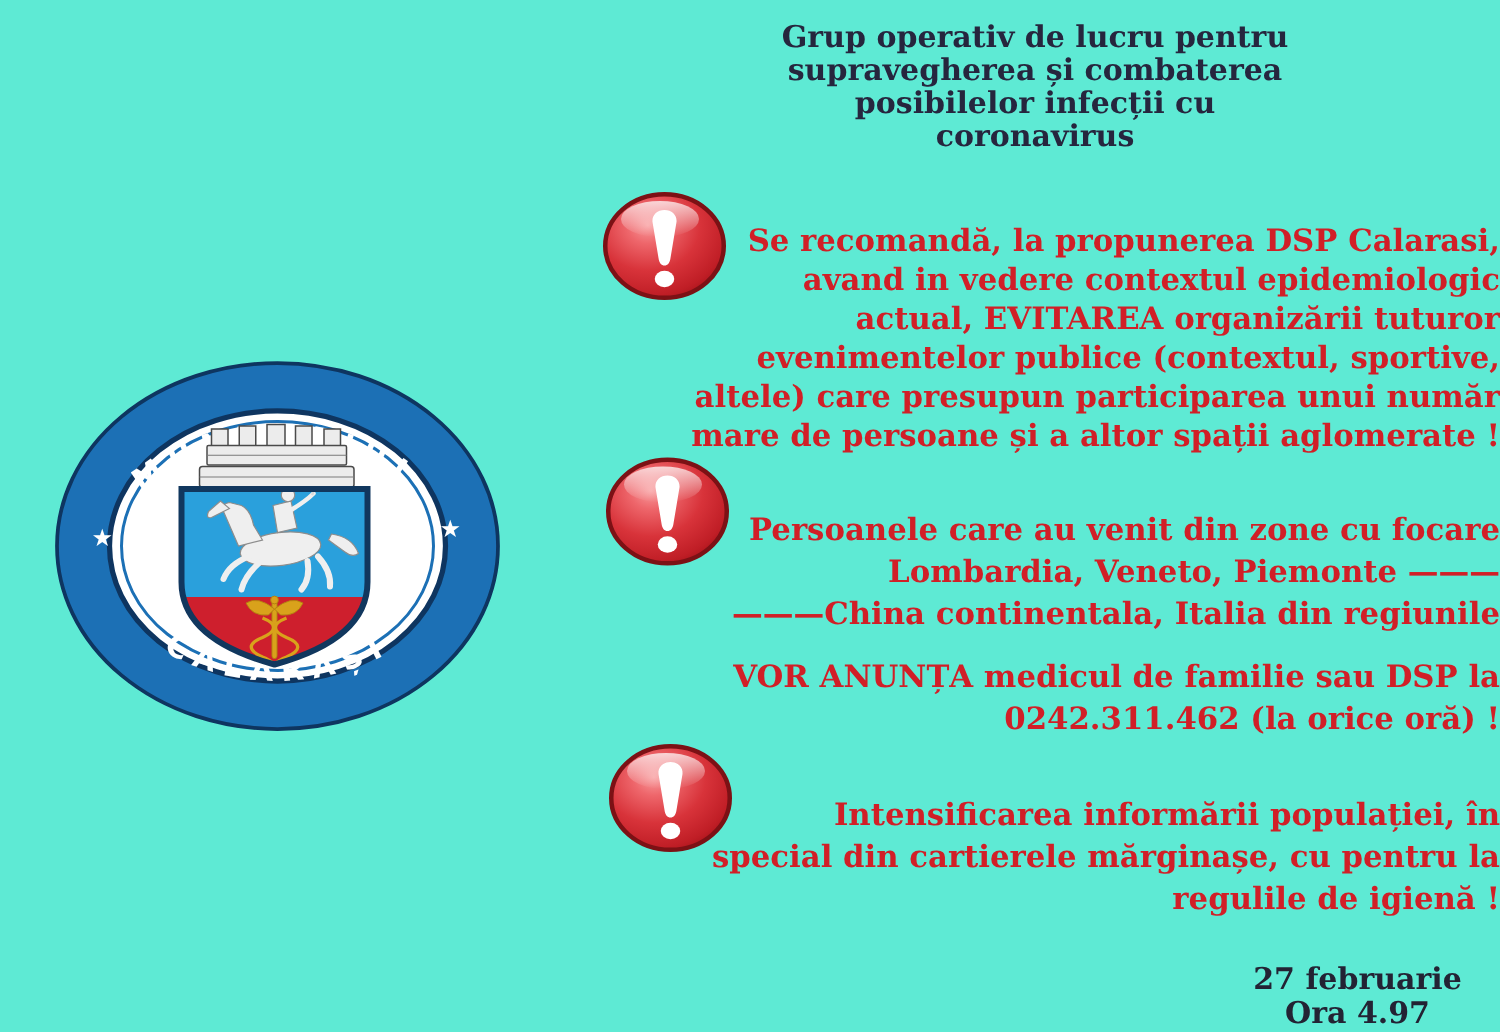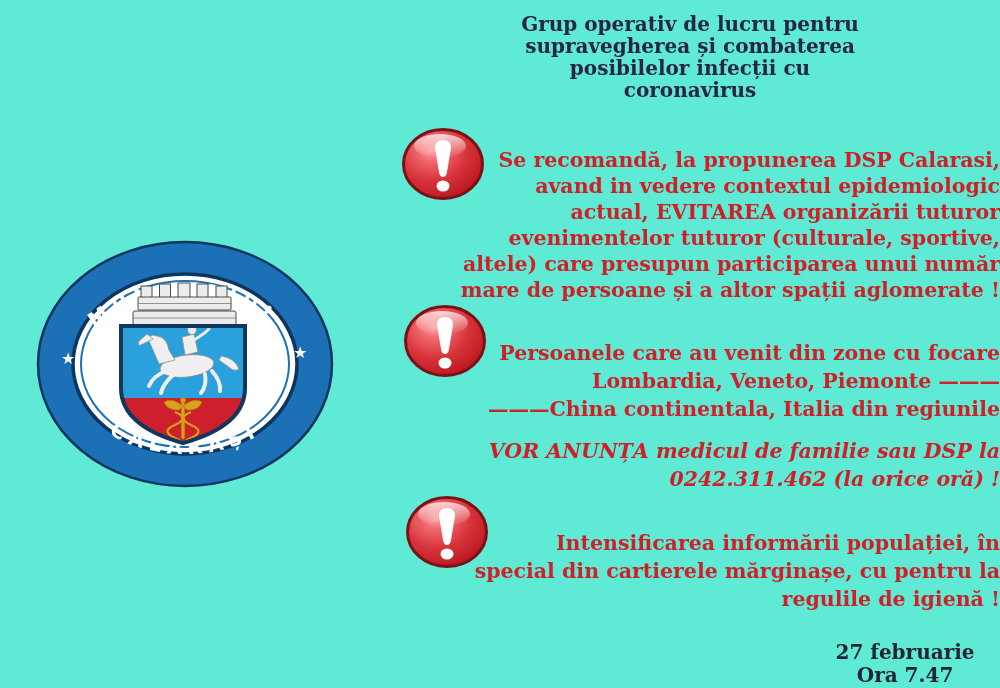--- a/index.html
+++ b/index.html
@@ -12,21 +12,21 @@
   .alert{position:absolute;width:84px;height:74px;}
   .a1{left:401px;top:127px;}
   .a2{left:403px;top:304px;}
   .a3{left:405px;top:495px;}
   
   .wblock{position:absolute;left:420px;width:580px;text-align:right;color:#d11f27;
           font-weight:bold;font-size:20.5px;}
   .wblock .wline{white-space:nowrap;}
   .b1{top:147px;line-height:26px;}
   .b2{top:339px;line-height:28px;}
-  .b3{top:437px;line-height:28px;font-style:italic;}
+  .b3{top:437px;line-height:28px;}
   .b4{top:529px;line-height:28px;}
   
   .footer{position:absolute;top:641px;left:815px;width:180px;text-align:center;
           color:#232334;font-weight:bold;font-size:20px;line-height:23px;}
   
   .logo{position:absolute;left:35px;top:240px;width:300px;height:250px;}
   .hidden-defs{position:absolute;width:0;height:0;overflow:hidden;}
 </style>
 </head>
 <body>
@@ -134,21 +134,21 @@
       <use href="#alert-sym"></use>
     </svg>
   <svg class="alert a3" viewBox="0 0 84 74">
       <use href="#alert-sym"></use>
     </svg>
 
   <div class="wblock b1">
     <div class="wline">Se recomandă, la propunerea DSP Calarasi,</div>
     <div class="wline">avand in vedere contextul epidemiologic</div>
     <div class="wline">actual, EVITAREA organizării tuturor</div>
-    <div class="wline">evenimentelor tuturor (culturale, sportive,</div>
+    <div class="wline">evenimentelor publice (contextul, sportive,</div>
     <div class="wline">altele) care presupun participarea unui număr</div>
     <div class="wline">mare de persoane și a altor spații aglomerate !</div>
   </div>
 
   <div class="wblock b2">
     <div class="wline">Persoanele care au venit din zone cu focare</div>
     <div class="wline">Lombardia, Veneto, Piemonte ———</div>
     <div class="wline">———China continentala, Italia din regiunile</div>
   </div>
 
@@ -158,16 +158,16 @@
   </div>
 
   <div class="wblock b4">
     <div class="wline">Intensificarea informării populației, în</div>
     <div class="wline">special din cartierele mărginașe, cu pentru la</div>
     <div class="wline">regulile de igienă !</div>
   </div>
 
   <div class="footer">
     <div>27 februarie</div>
-    <div>Ora 7.47</div>
+    <div>Ora 4.97</div>
   </div>
 
 </div>
 
 </body></html>

